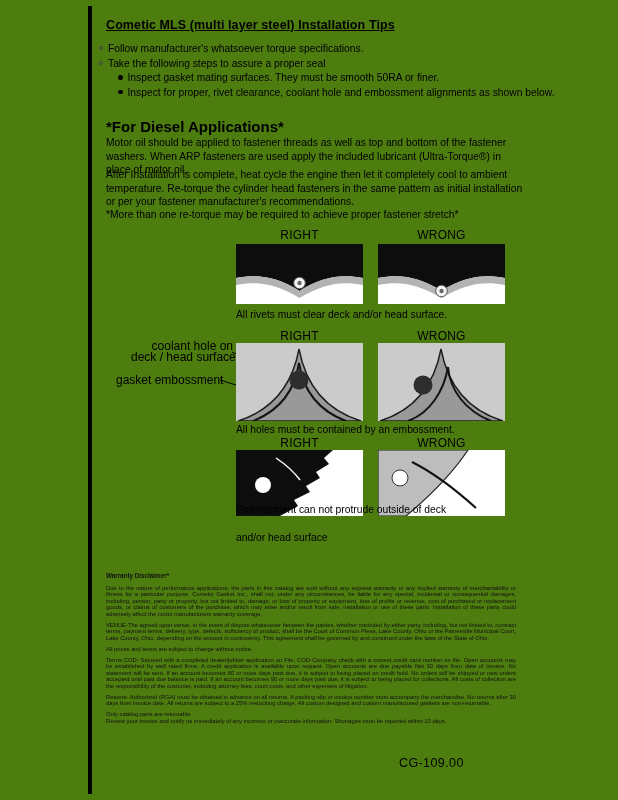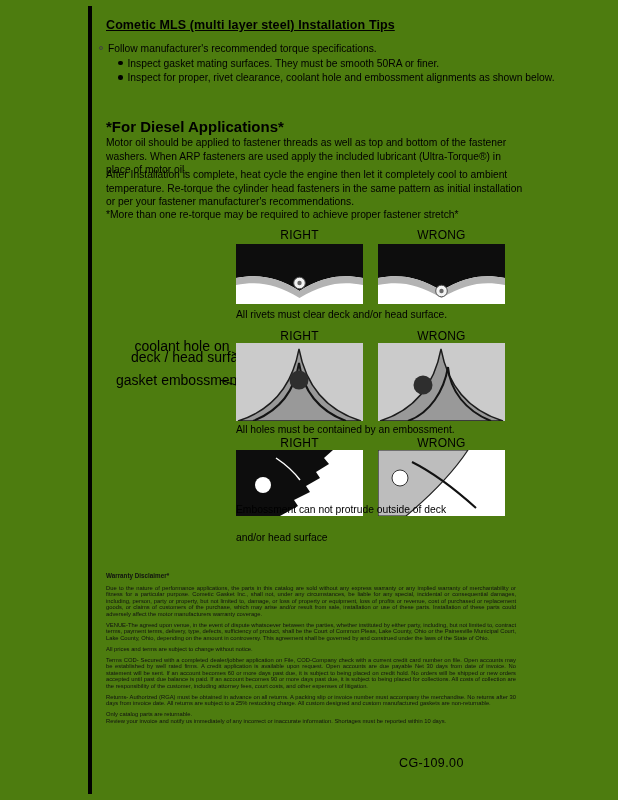--- a/index.html
+++ b/index.html
@@ -27,21 +27,21 @@
   .btxt { font-size:10.3px; line-height:13px; white-space:nowrap; }
 
   .h-bold { font-size:15px; font-weight:bold; white-space:nowrap; }
   .para { width:420px; font-size:10.3px; line-height:13.5px; }
   .note { font-size:10.3px; white-space:nowrap; }
 
   .dg-label { width:127px; text-align:center; font-size:12px; letter-spacing:0.2px; }
   .dg-panel { width:127px; line-height:0; }
   .dg-caption { font-size:10.3px; white-space:nowrap; }
 
-  .side-label { text-align:center; font-size:14px; line-height:11px; white-space:nowrap; }
+  .side-label { text-align:right; font-size:12px; line-height:11px; white-space:nowrap; }
 
   .warranty { left:106px; top:573px; width:410px; font-size:5.8px; line-height:6.5px; color:#111; }
   .warranty .whead { font-size:6.3px; font-weight:bold; margin-bottom:5px; }
   .warranty p { margin:0 0 4.5px 0; text-align:justify; }
   .warranty p.tight { margin-bottom:0; }
   .warranty p.nojust { text-align:left; }
 
   .footer { left:399px; top:756px; font-size:12.5px; letter-spacing:0.4px; white-space:nowrap; }
 </style>
 </head>
@@ -49,21 +49,25 @@
 
 <div class="page">
 
   <div class="abs left-rule"></div>
 
   <div class="abs title">Cometic MLS (multi layer steel) Installation Tips</div>
 
   <div class="abs bullets">
     <div class="brow">
       <span class="mk hollow"></span>
-      <span class="btxt">Follow manufacturer's recommended torque specifications.</span>
+      <span class="btxt">Follow manufacturer's whatsoever torque specifications.</span>
+    </div>
+    <div class="brow">
+      <span class="mk hollow"></span>
+      <span class="btxt">Take the following steps to assure a proper seal</span>
     </div>
     <div class="brow sub">
       <span class="mk filled"></span>
       <span class="btxt">Inspect gasket mating surfaces.  They must be smooth 50RA or finer.</span>
     </div>
     <div class="brow sub">
       <span class="mk filled"></span>
       <span class="btxt">Inspect for proper, rivet clearance, coolant hole and embossment alignments as shown below.</span>
     </div>
   </div>

